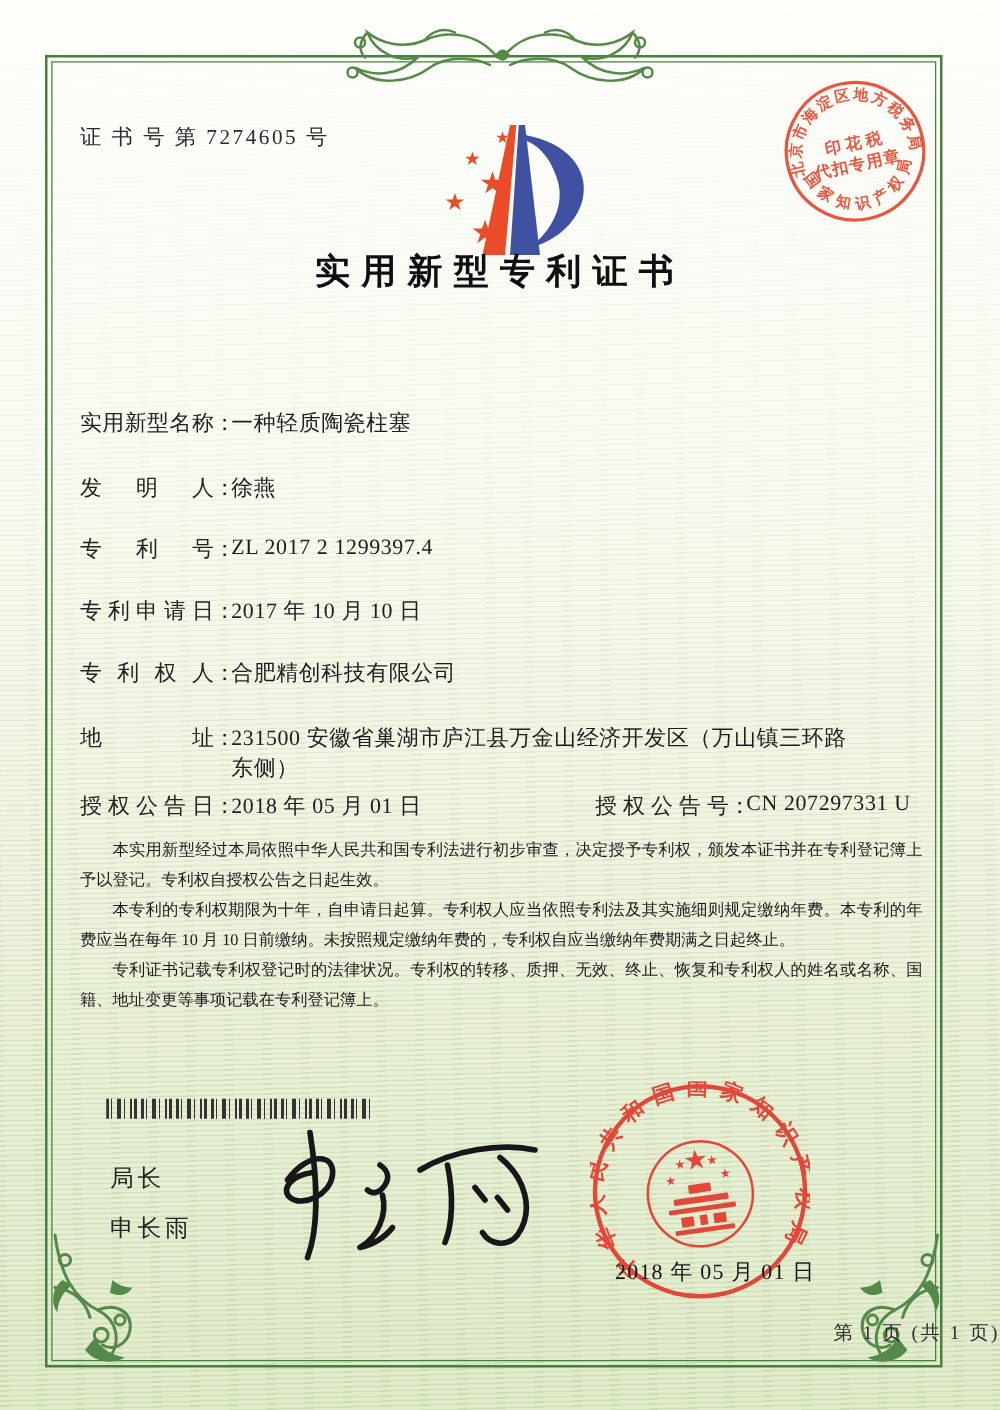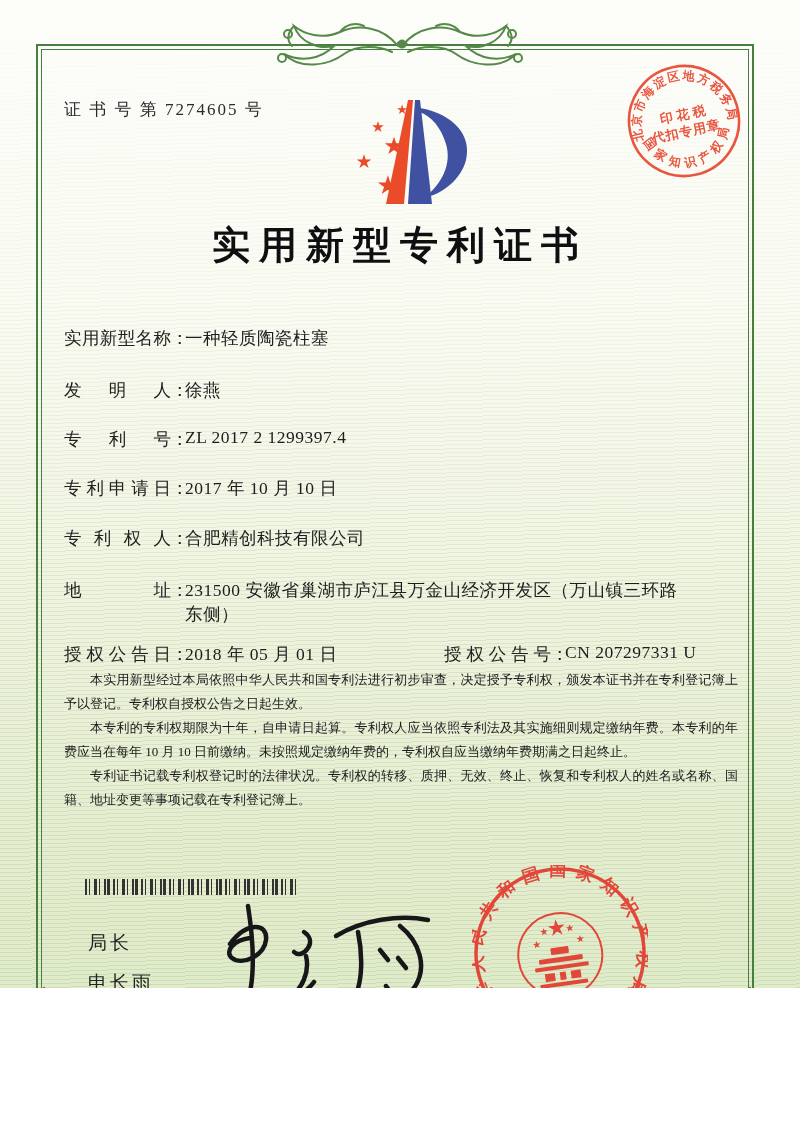--- a/index.html
+++ b/index.html
@@ -1,17 +1,17 @@
 <!DOCTYPE html>
 <html><head>
 <meta charset="utf-8">
 <style>
   html,body{margin:0;padding:0;background:#ffffff;}
   .page{
-    position:relative;width:800px;height:988px;overflow:hidden;
+    position:relative;width:800px;height:1128px;overflow:hidden;
     background:linear-gradient(180deg,#fdfdfa 0%,#fafbf3 30%,#f1f5e3 55%,#e7efd4 78%,#e0ebca 100%);
     font-family:"Liberation Serif","DejaVu Serif",serif;color:#1d1d1f;
   }
   .guilloche{
     position:absolute;left:0;top:0;right:0;bottom:0;pointer-events:none;
     background:repeating-linear-gradient(178.5deg, rgba(120,158,88,0.18) 0 1px, rgba(255,255,255,0) 1px 4px);
     -webkit-mask-image:linear-gradient(180deg, transparent 0%, rgba(0,0,0,.35) 30%, rgba(0,0,0,.8) 60%, #000 85%);
     mask-image:linear-gradient(180deg, transparent 0%, rgba(0,0,0,.35) 30%, rgba(0,0,0,.8) 60%, #000 85%);
   }
   .frame-outer{
@@ -19,39 +19,39 @@
     border:2px solid #47803e;box-sizing:border-box;
   }
   .frame-inner{
     position:absolute;left:3px;top:3px;right:3px;bottom:3px;
     border:1px solid #47803e;
   }
   .abs{position:absolute;}
   .cert-no{left:64px;top:98px;font-size:17px;letter-spacing:2px;color:#2a2a2e;}
   .logo-wrap{left:320px;top:92px;width:160px;height:118px;}
   .title{
-    left:0;right:0;top:220px;text-align:center;
-    font-size:38px;font-weight:bold;letter-spacing:9px;color:#0f0f12;
+    left:0;right:0;top:198px;text-align:center;
+    font-size:28px;font-weight:bold;letter-spacing:9px;color:#0f0f12;
   }
   .fields{left:64px;top:326px;width:676px;font-size:17.5px;}
   .row{display:flex;align-items:flex-start;margin-bottom:0;}
   .lbl{
     display:inline-block;width:107px;flex:0 0 107px;
     text-align:justify;text-align-last:justify;color:#222;
   }
   .colon{flex:0 0 14px;width:14px;}
   .val{flex:1;letter-spacing:0.5px;}
   .r1{position:absolute;top:0;left:0;right:0;}
   .r2{position:absolute;top:52px;left:0;right:0;}
   .r3{position:absolute;top:101px;left:0;right:0;}
   .r4{position:absolute;top:150px;left:0;right:12px;justify-content:flex-end;}
   .r5{position:absolute;top:200px;left:0;right:0;}
   .r6{position:absolute;top:252px;left:0;right:0;}
   .r6 .val{max-width:500px;line-height:24px;}
-  .grant-row{position:absolute;top:316px;left:0;right:0;display:flex;}
+  .grant-row{position:absolute;top:306px;left:0;right:0;display:flex;gap:32px;}
   .grant-left{display:flex;width:380px;}
   .grant-right{display:flex;}
   .paras{left:64px;top:668px;width:674px;font-size:13px;line-height:24px;text-align:justify;color:#1b1b1d;}
   .paras p{margin:0;text-indent:2em;}
   .barcode{
     left:85px;top:879px;width:214px;height:16px;
     background:repeating-linear-gradient(90deg,
       #333 0 2px, transparent 2px 4px,
       #333 4px 5px, transparent 5px 9px,
       #333 9px 12px, transparent 12px 14px,

